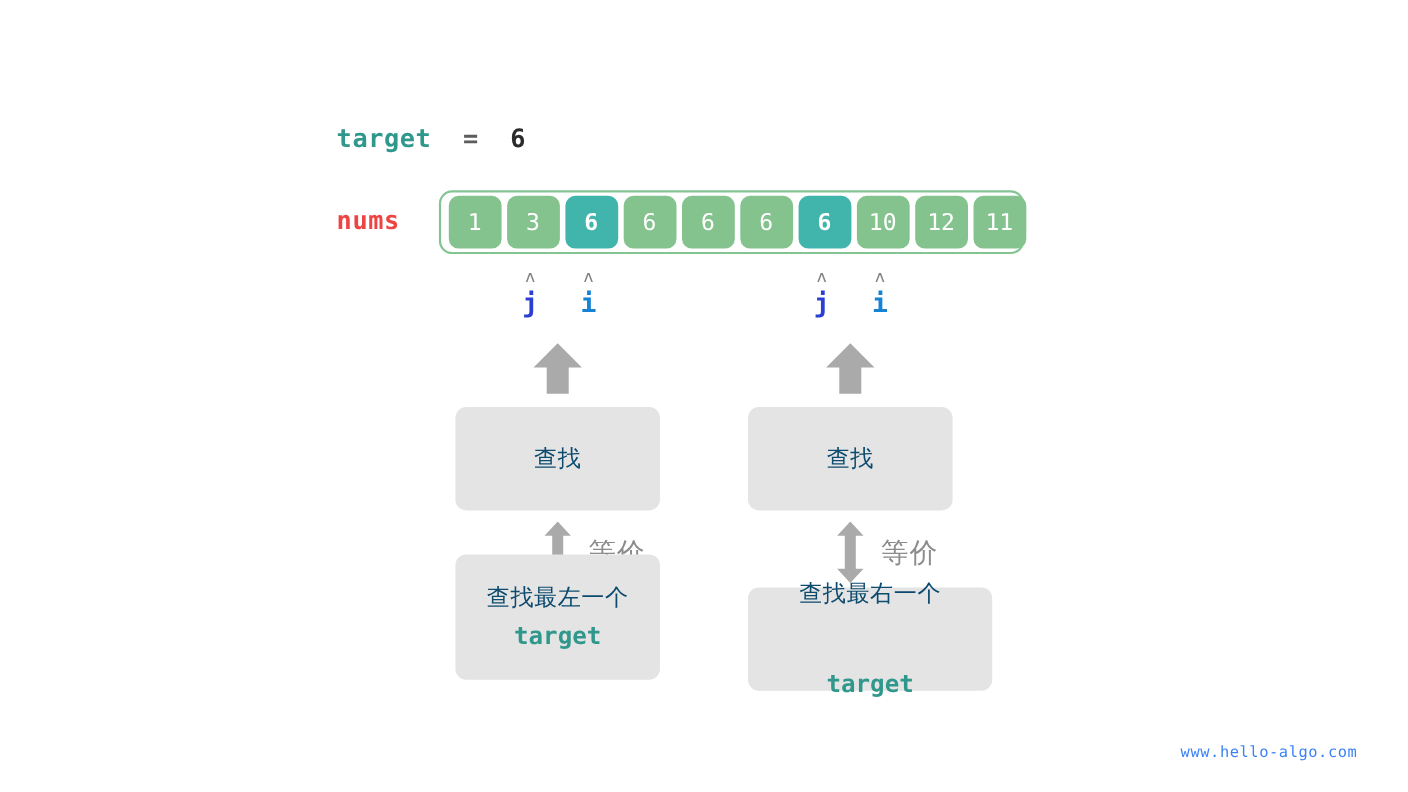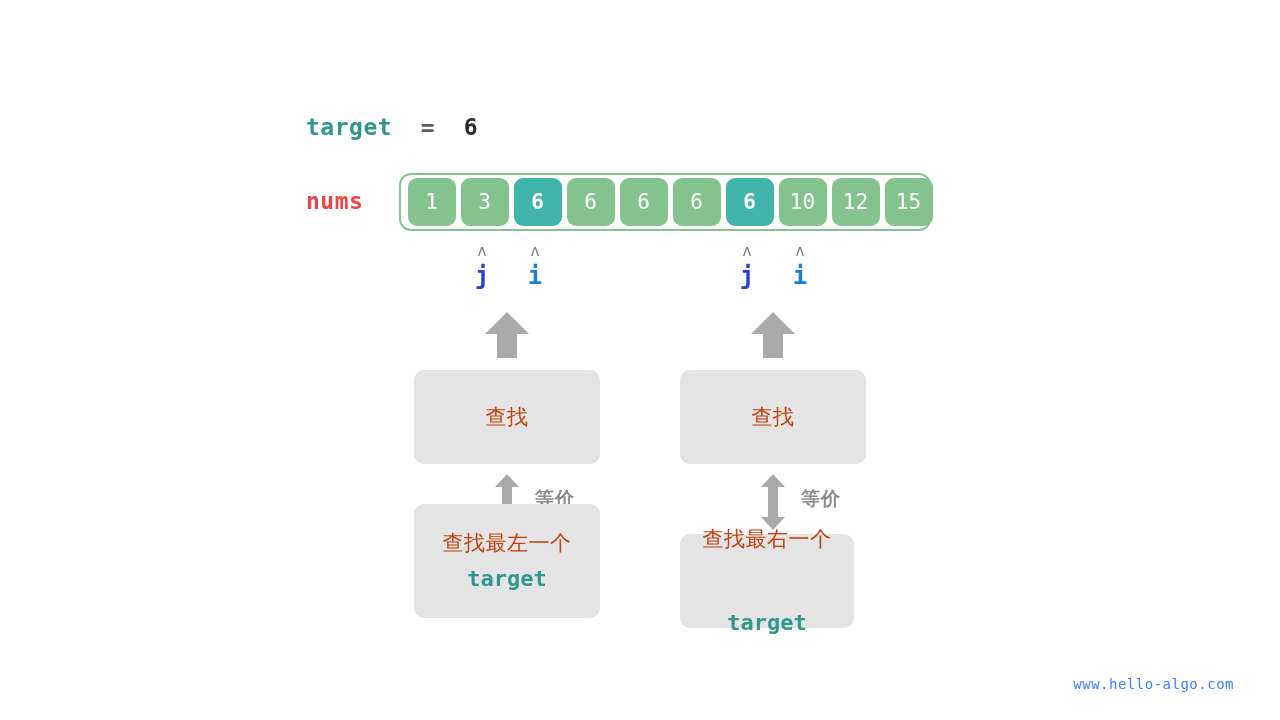--- a/index.html
+++ b/index.html
@@ -126,21 +126,21 @@
     border-radius: 10px;
     box-sizing: border-box;
     display: flex;
     flex-direction: column;
     align-items: center;
     justify-content: center;
   }
   .info-box .line1 {
     font-family: "DejaVu Sans", sans-serif;
     font-size: 21px;
-    color: #c2410c;
+    color: #0c4a6e;
     line-height: 30px;
     letter-spacing: 0.5px;
   }
   .info-box .line2 {
     font-family: "DejaVu Sans Mono", monospace;
     font-size: 22px;
     font-weight: bold;
     line-height: 30px;
     margin-top: 6px;
     white-space: pre;
@@ -151,22 +151,22 @@
   
   .dbl-arrow {
     position: absolute;
     width: 26px;
     height: 56px;
   }
   .dbl-arrow svg { display: block; }
   .eq-label {
     position: absolute;
     font-family: "DejaVu Sans", sans-serif;
-    font-size: 19px;
-    font-weight: bold;
+    font-size: 25px;
+    font-weight: normal;
     color: #8C8C8C;
     letter-spacing: 1px;
   }
 
   
   #footer {
     position: absolute;
     right: 62px;
     bottom: 28px;
     font-family: "DejaVu Sans Mono", monospace;
@@ -189,21 +189,21 @@
   <div id="array-container">
       <div class="cell">1</div>
       <div class="cell">3</div>
       <div class="cell hl">6</div>
       <div class="cell">6</div>
       <div class="cell">6</div>
       <div class="cell">6</div>
       <div class="cell hl">6</div>
       <div class="cell">10</div>
       <div class="cell">12</div>
-      <div class="cell">15</div>
+      <div class="cell">11</div>
     </div>
 
   <div id="markers-layer">
       <div class="marker" style="left: 442px; top: 243px;">
         <div class="caret">ʌ</div>
         <div class="pname j" style="color: rgb(43, 63, 210);">j</div>
       </div>
       <div class="marker" style="left: 495px; top: 243px;">
         <div class="caret">ʌ</div>
         <div class="pname i" style="color: rgb(22, 130, 212);">i</div>
@@ -250,20 +250,20 @@
     <div class="line1">查找</div>
   </div>
 
   <div class="dbl-arrow" style="left:744px; top:474px;">
     <svg width="26" height="56" viewBox="0 0 26 56" xmlns="http://www.w3.org/2000/svg">
       <polygon points="13,0 25,13 18,13 18,43 25,43 13,56 1,43 8,43 8,13 1,13" fill="#AAAAAA"></polygon>
     </svg>
   </div>
   <div class="eq-label" style="left:785px; top:486px;">等价</div>
 
-  <div class="info-box" id="box-right-result" style="left:664px; top:534px; width:174px; height:94px;gap:48px;">
+  <div class="info-box" id="box-right-result" style="left:664px; top:534px; width:222px; height:94px;gap:48px;">
     <div class="line1">查找最右一个</div>
     <div class="line2"><span class="kw">target</span></div>
   </div>
 
   <div id="footer">www.hello-algo.com</div>
 
 </div>
 
 </body></html>

